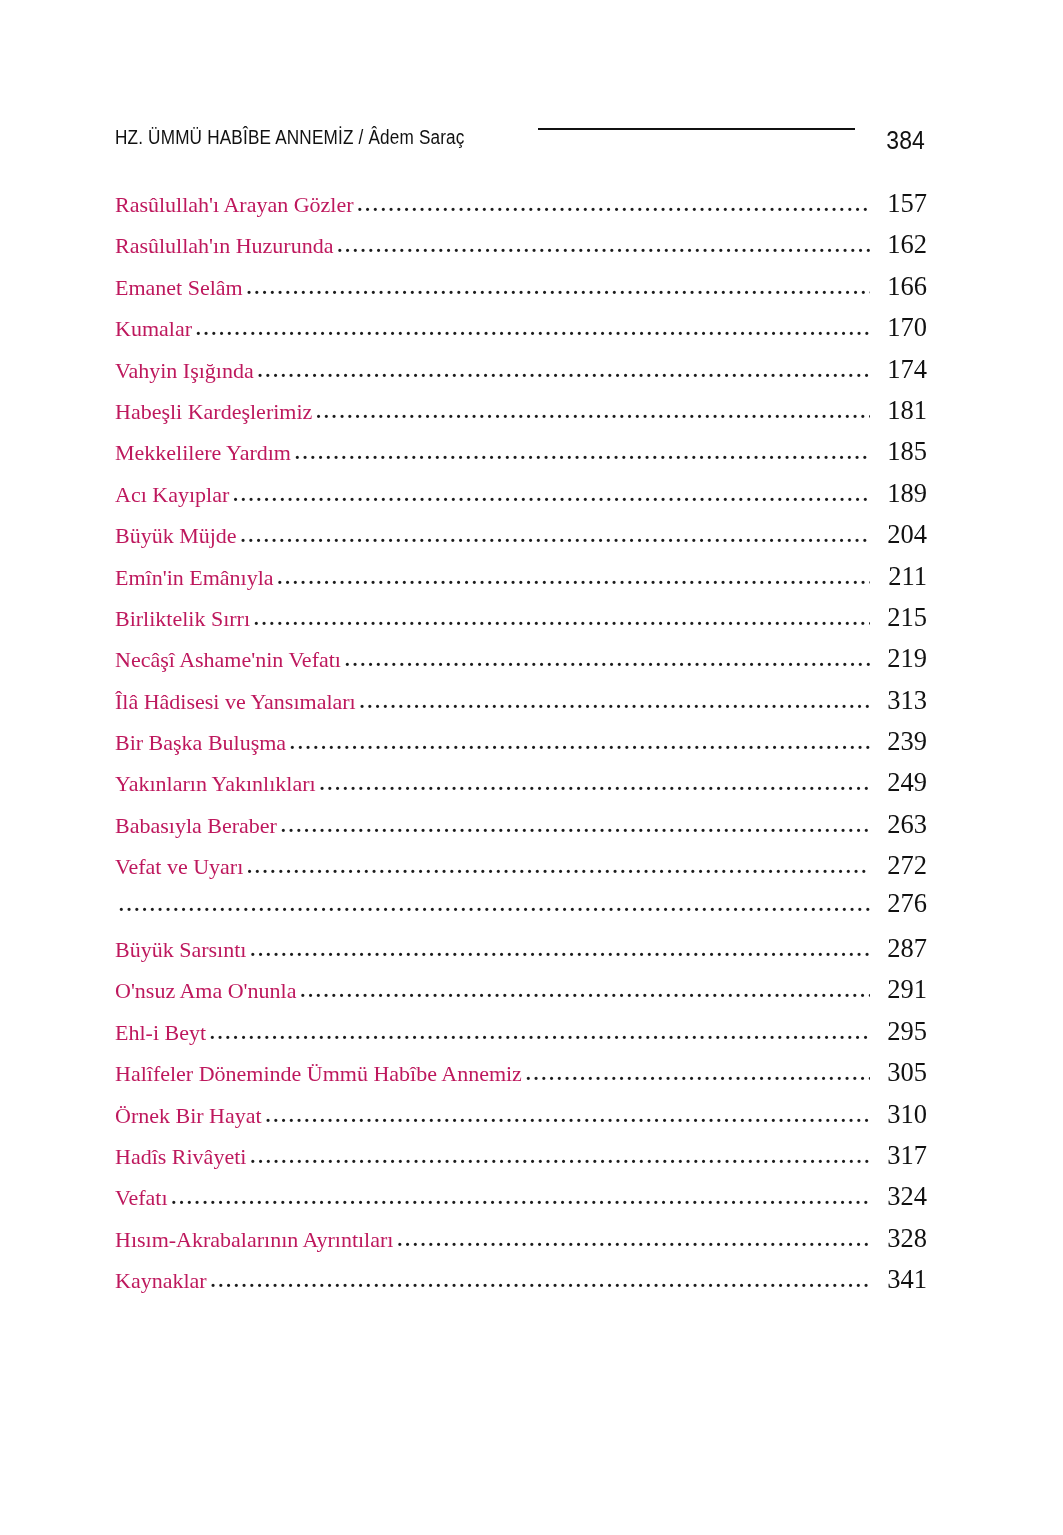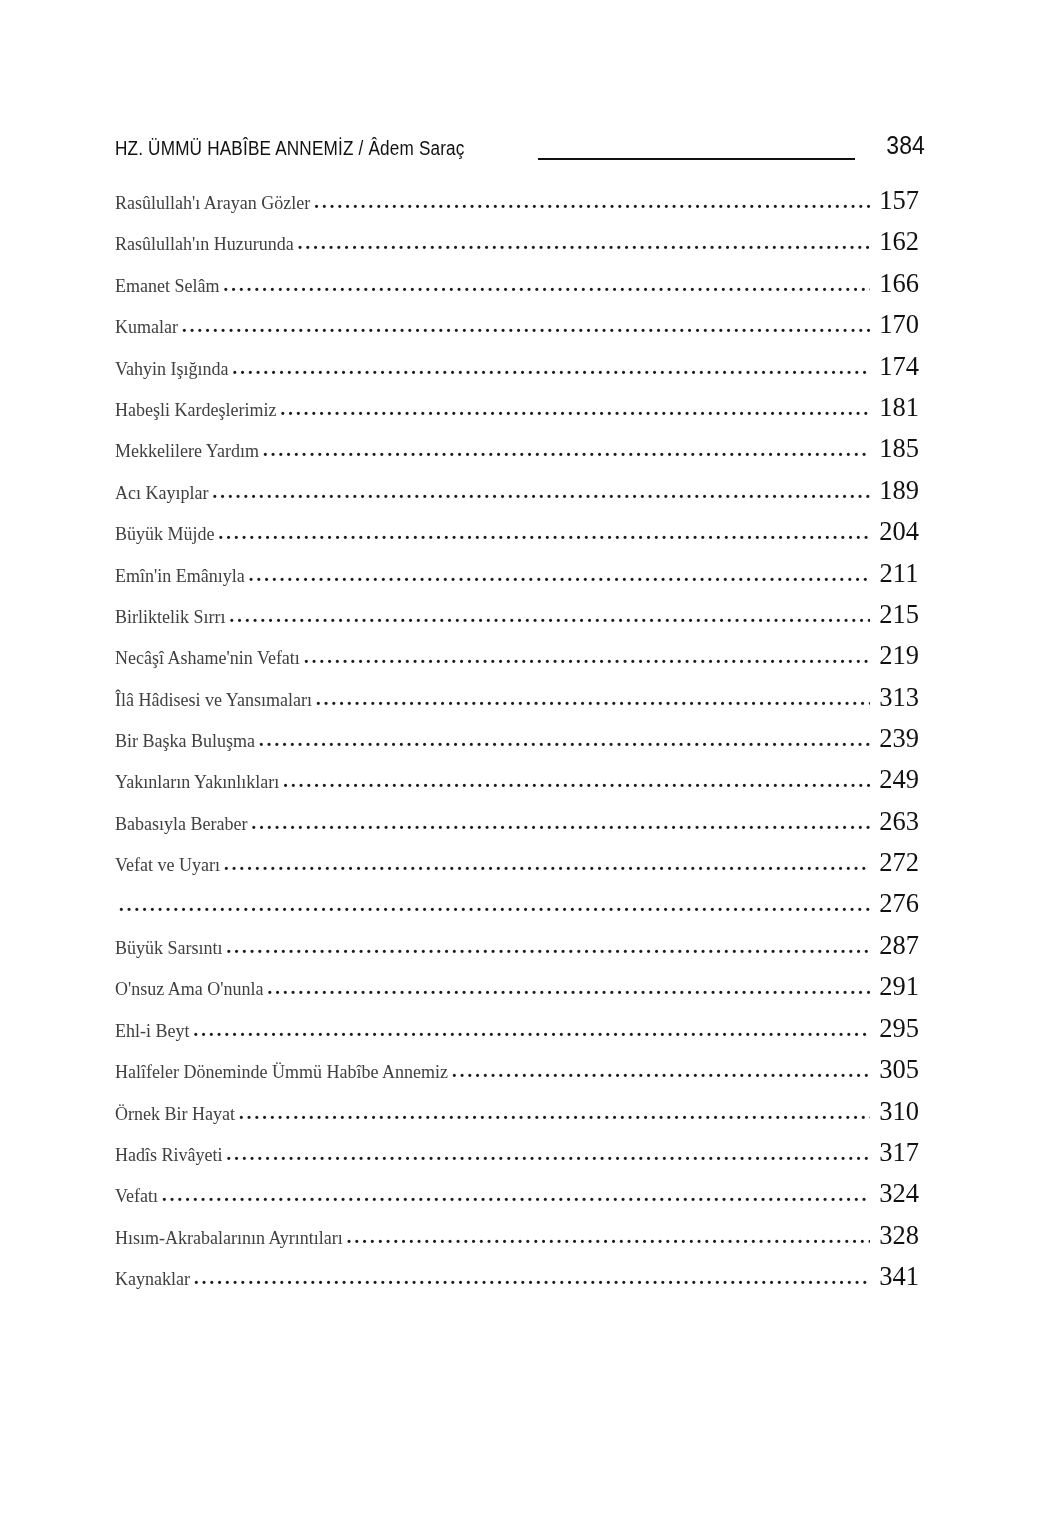--- a/index.html
+++ b/index.html
@@ -20,21 +20,21 @@
   }
 
   
   .running-head {
     position: absolute;
     left: 115px;
     top: 126px;
     width: 810px;
     height: 34px;
     display: flex;
-    align-items: flex-end;
+    align-items: flex-start;
     gap: 12px;
   }
   .running-head-title {
     font-family: "Liberation Sans", "DejaVu Sans", sans-serif;
     font-size: 19.5px;
     letter-spacing: 0.2px;
     white-space: nowrap;
     color: #111111;
     transform: scaleX(0.88);
     transform-origin: left center;
@@ -64,24 +64,24 @@
     width: 812px;
   }
   .toc-entry {
     display: flex;
     align-items: baseline;
     height: 41.4px;
     width: 100%;
     overflow: hidden;
   }
   .toc-label {
-    font-size: 18px;
+    font-size: 22px;
     line-height: 1;
     white-space: nowrap;
-    color: #404040;
+    color: #be185d;
     flex: 0 0 auto;
     margin-top: 8px;
   }
   .toc-leader {
     flex: 1 1 auto;
     min-width: 6px;
     overflow: hidden;
     white-space: nowrap;
     margin: 0 1px 0 3px;
     font-size: 26.5px;
@@ -95,21 +95,21 @@
              "......................................................................"
              "......................................................................";
     letter-spacing: 1.15px;
   }
   .toc-page {
     font-size: 26.5px;
     line-height: 1;
     white-space: nowrap;
     color: #111111;
     flex: 0 0 auto;
-    text-align: center;
+    text-align: right;
     min-width: 56px;
   }
 </style>
 </head>
 <body>
 
 <div class="page">
 
   <div class="running-head">
     <span class="running-head-title">HZ. ÜMMÜ HABÎBE ANNEMİZ / Âdem Saraç</span>

